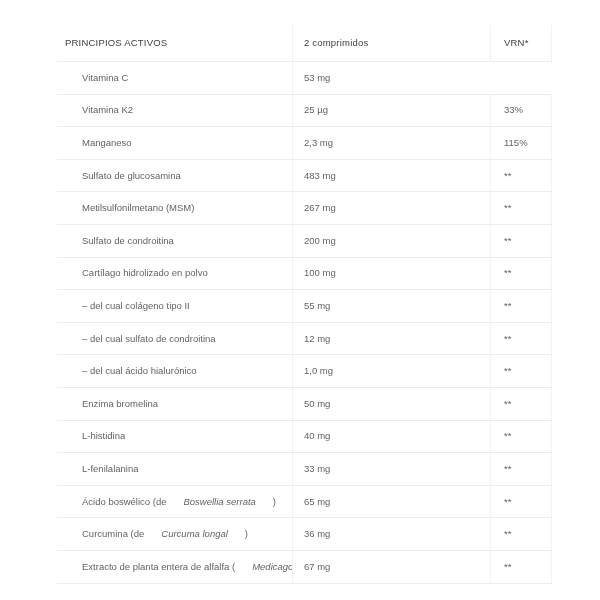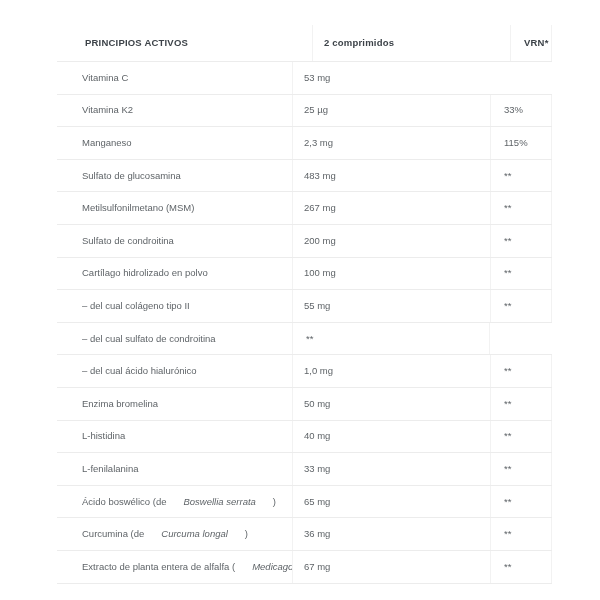--- a/index.html
+++ b/index.html
@@ -34,24 +34,23 @@
     height: 100%;
     box-sizing: border-box;
     white-space: nowrap;
     overflow: hidden;
   }
   .c1 { padding-left: 8px; }
   .c2 { padding-left: 11px; border-left: 1px solid var(--column-divider, #f2f2f2); }
   .c3 { padding-left: 13px; border-left: 1px solid var(--column-divider, #f2f2f2);
         border-right: 1px solid var(--column-divider, #f2f2f2); }
   .h {
-    font-weight: bold;
+    font-weight: normal;
     color: var(--header-text, #3d4349);
     letter-spacing: 0.2px;
-    margin-left: 20px;
   }
   .it { font-style: italic; }
   .cell span { display: inline; margin-left: 17px; }
 </style>
 </head>
 <body>
 
 <div class="table">
   <div class="row header">
     <div class="cell c1 h">PRINCIPIOS ACTIVOS</div>
@@ -111,20 +110,21 @@
         <div class="cell c1">
           <span>– del cual colágeno tipo II</span>
         </div>
         <div class="cell c2">55 mg</div>
         <div class="cell c3">**</div>
       </div>
       <div class="row">
         <div class="cell c1">
           <span>– del cual sulfato de condroitina</span>
         </div>
+        <div class="cell c2">12 mg</div>
         <div class="cell c3">**</div>
       </div>
       <div class="row">
         <div class="cell c1">
           <span>– del cual ácido hialurónico</span>
         </div>
         <div class="cell c2">1,0 mg</div>
         <div class="cell c3">**</div>
       </div>
       <div class="row">

